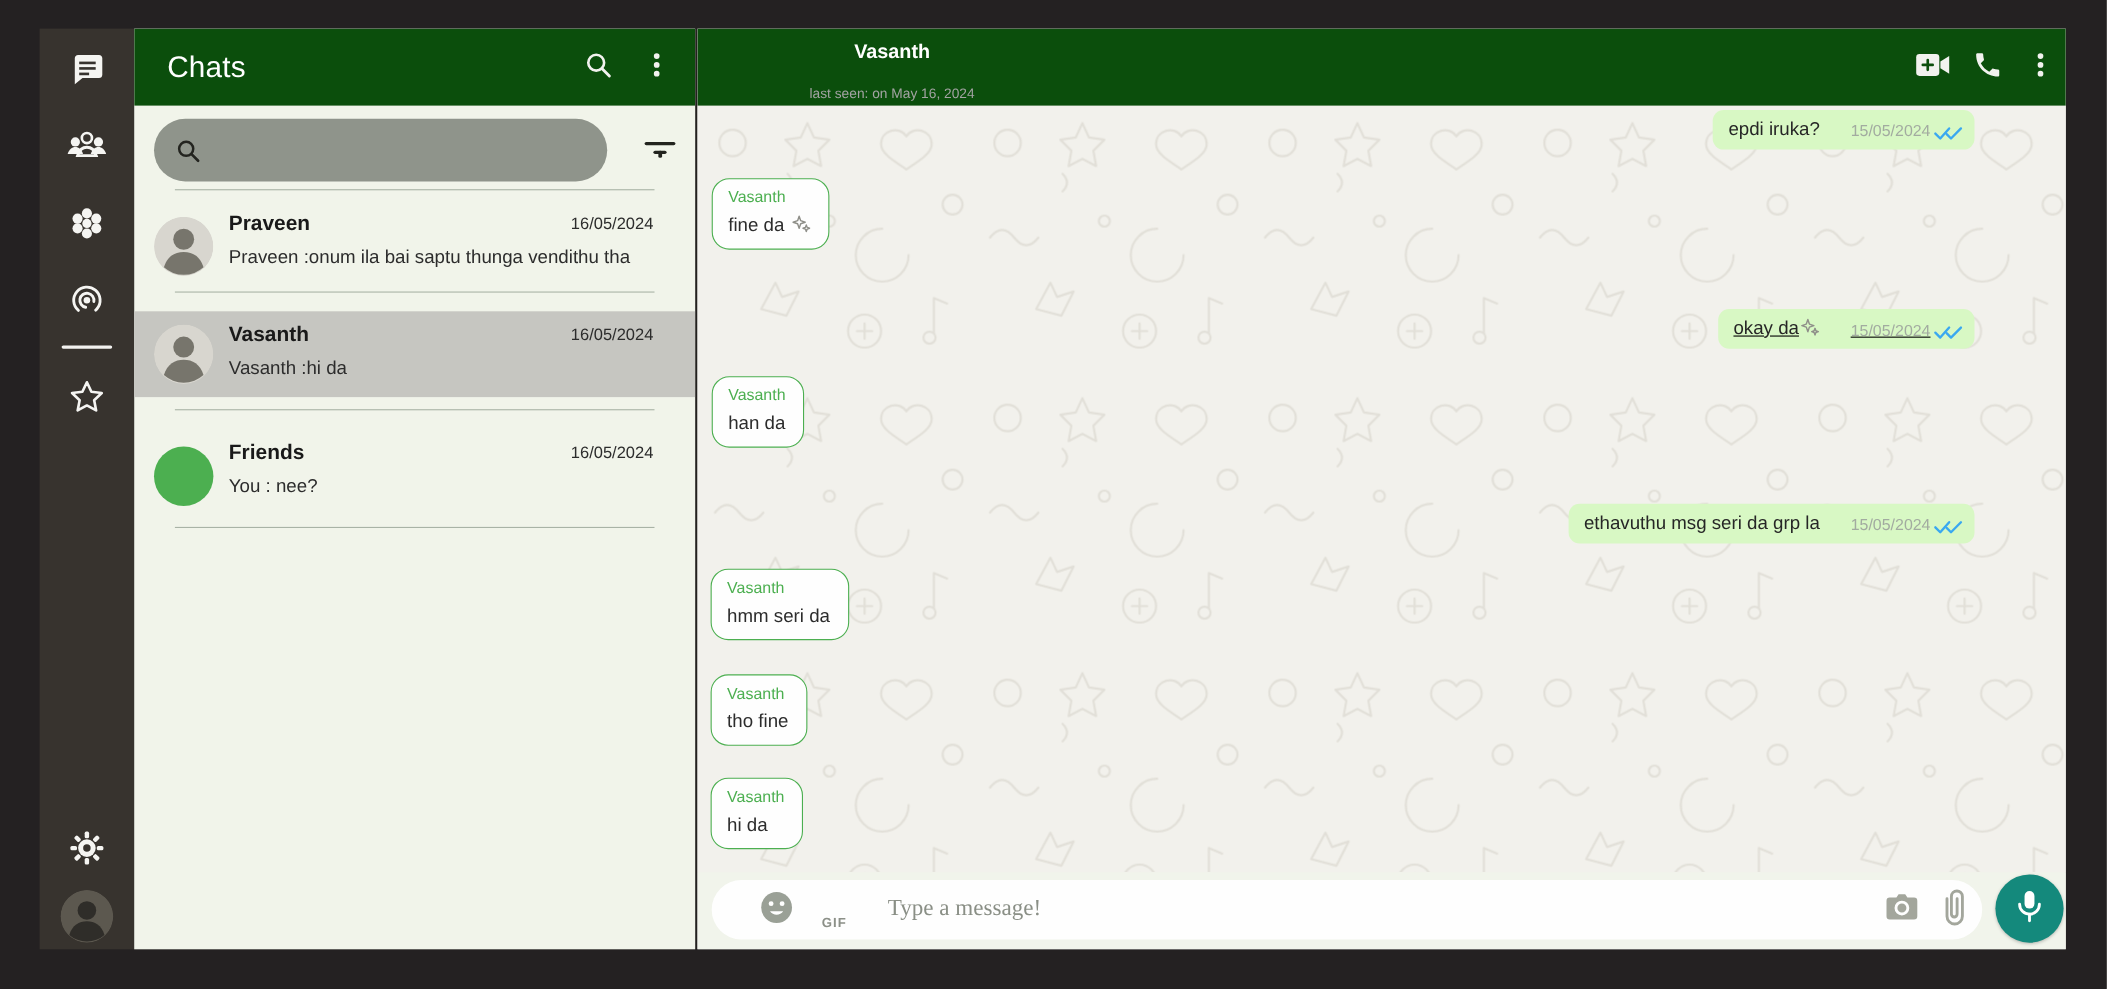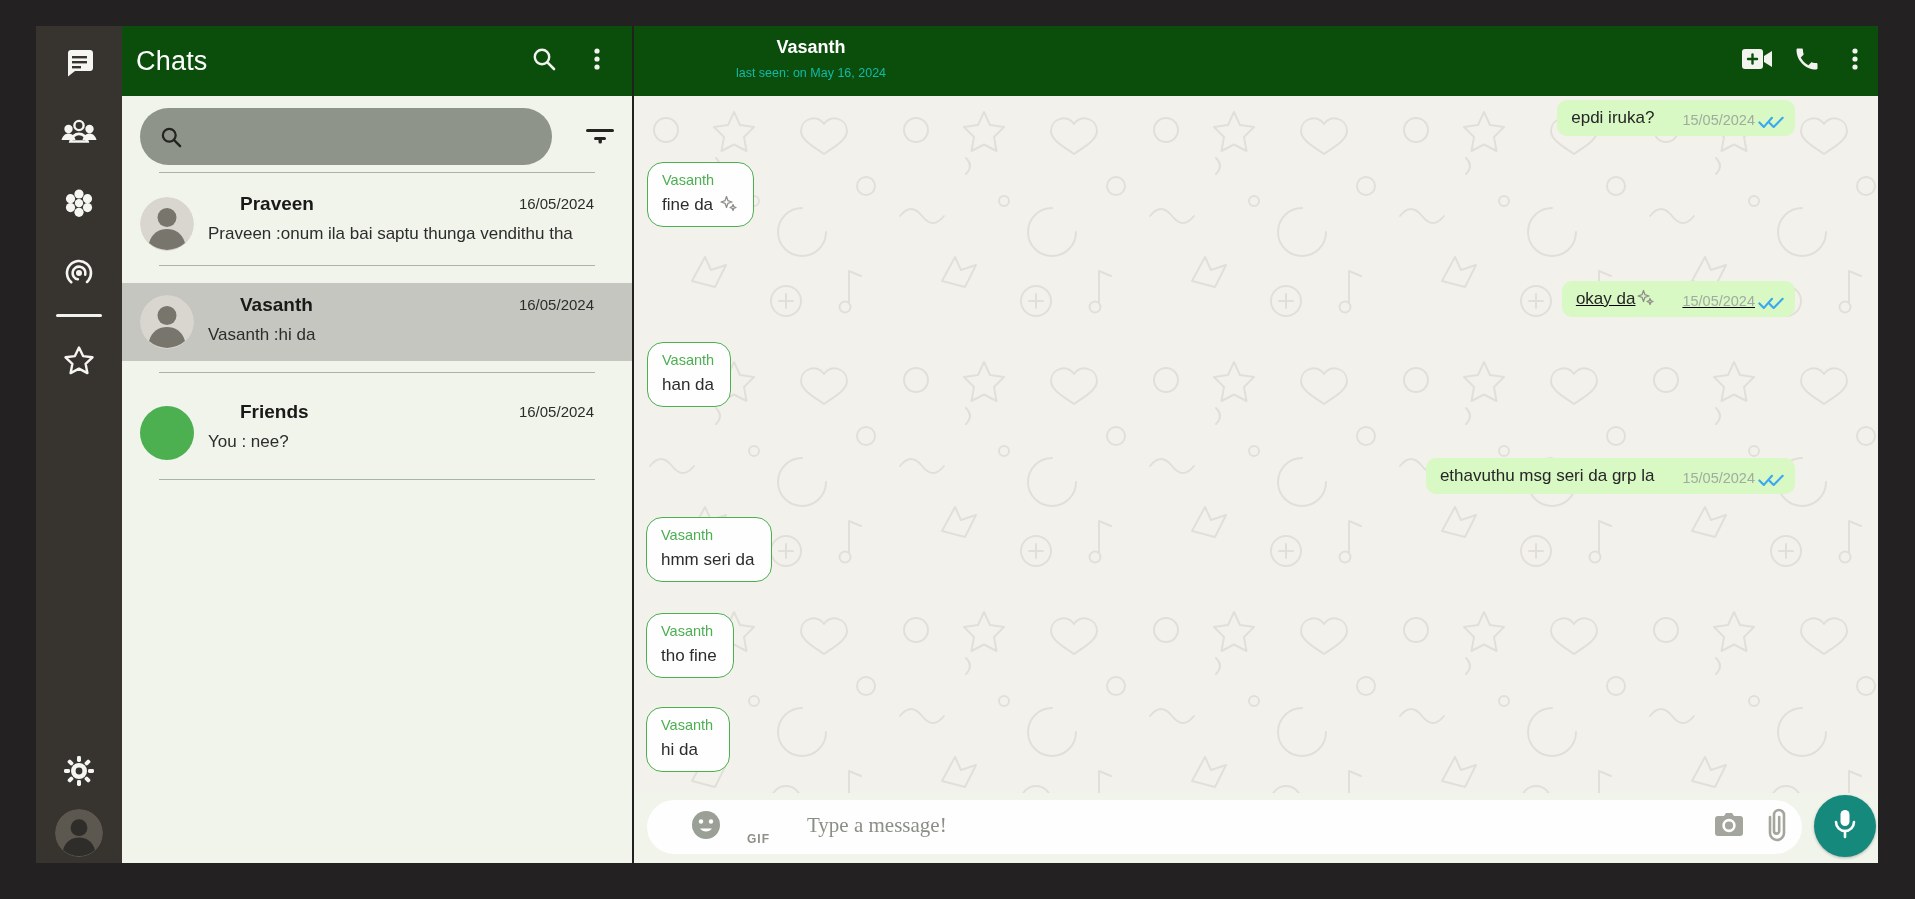--- a/index.html
+++ b/index.html
@@ -10,46 +10,46 @@
   
   .rail{width:86px;background:#37332e;position:relative;flex:0 0 86px;}
   .rail-btn{position:absolute;left:50%;transform:translateX(-50%);width:40px;height:40px;
             display:flex;align-items:center;justify-content:center;cursor:pointer;}
   .rail-div{position:absolute;left:50%;transform:translateX(-50%);width:46px;height:3px;background:#f2f2ef;border-radius:2px;}
   .rail-avatar{position:absolute;left:50%;transform:translateX(-50%);width:48px;height:48px;border-radius:50%;overflow:hidden;}
 
   
   .left-panel{width:510px;flex:0 0 510px;background:#f1f4ea;position:relative;overflow:hidden;}
   .lp-header{position:absolute;left:0;top:0;right:0;height:70px;background:#0b4e0c;display:flex;align-items:center;}
-  .lp-title{margin-left:14px;color:#ffffff;font-size:27px;font-weight:500;letter-spacing:.2px;}
+  .lp-title{margin-left:30px;color:#ffffff;font-size:27px;font-weight:500;letter-spacing:.2px;}
   .lp-hicon{position:absolute;top:17px;width:36px;height:36px;display:flex;align-items:center;justify-content:center;cursor:pointer;}
   .search-pill{position:absolute;left:18px;top:82px;width:412px;height:57px;background:#8f948b;border-radius:29px;
                display:flex;align-items:center;}
   .search-pill svg{margin-left:18px;}
   .search-input{border:none;outline:none;background:transparent;font-size:21px;color:#2e2f2a;margin-left:14px;width:330px;
                 font-family:"Liberation Sans","DejaVu Sans",sans-serif;}
   .search-input::placeholder{color:#30312c;opacity:1;}
   .filter-btn{position:absolute;left:459px;top:92px;width:38px;height:38px;display:flex;align-items:center;justify-content:center;cursor:pointer;}
   .lp-div{position:absolute;left:37px;right:37px;height:1px;background:#a9b3a6;}
   .chat-row{position:absolute;left:0;right:0;cursor:pointer;}
   .chat-row.selected{background:#c6c6c1;}
   .row-avatar{position:absolute;left:18px;width:54px;height:54px;border-radius:50%;overflow:hidden;}
   .row-avatar.green{background:#4caf50;}
-  .row-name{position:absolute;left:86px;top:11px;font-size:19px;font-weight:bold;color:#191919;margin-left:32px;}
+  .row-name{position:absolute;left:86px;top:11px;font-size:19px;font-weight:bold;color:#191919;}
   .row-preview{position:absolute;left:86px;top:42px;font-size:17px;color:#2c2c2c;white-space:nowrap;}
   .row-date{position:absolute;right:38px;top:13px;font-size:15px;color:#2c2c2c;}
 
   .vdiv{width:2px;flex:0 0 2px;background:#23211f;}
 
   
   .right-panel{flex:1;position:relative;display:flex;flex-direction:column;background:#f2f1ec;overflow:hidden;}
   .rp-header{flex:0 0 70px;background:#0b4e0c;position:relative;z-index:3;}
   .rp-titleblock{position:absolute;left:77px;top:11px;width:200px;text-align:center;}
   .rp-title{color:#ffffff;font-size:18px;font-weight:bold;}
-  .rp-sub{color:#14b8a6;font-size:12.5px;margin-top:8px;}
+  .rp-sub{color:#a3a3a3;font-size:12.5px;margin-top:20px;}
   .rp-hicon{position:absolute;top:17px;width:36px;height:36px;display:flex;align-items:center;justify-content:center;cursor:pointer;}
 
   .chat-area{flex:1;position:relative;overflow:hidden;background:#f2f1ec;}
   .doodles{position:absolute;left:0;top:0;width:100%;height:100%;opacity:.6;}
 
   .msg-in{position:absolute;background:#fefefe;border:1.5px solid #4caf50;border-radius:16px;padding:9px 16px 11px 14px;z-index:2;}
   .msg-sender{font-size:14.5px;color:#4caf50;}
   .msg-in .msg-text{font-size:17px;color:#2c2c2c;margin-top:7px;white-space:nowrap;}
   .msg-out{position:absolute;background:#d8f8c4;border-radius:10px;padding:8px 10px 8px 14px;display:flex;align-items:flex-end;z-index:2;}
   .msg-out .msg-text{font-size:17px;color:#262626;white-space:nowrap;}

